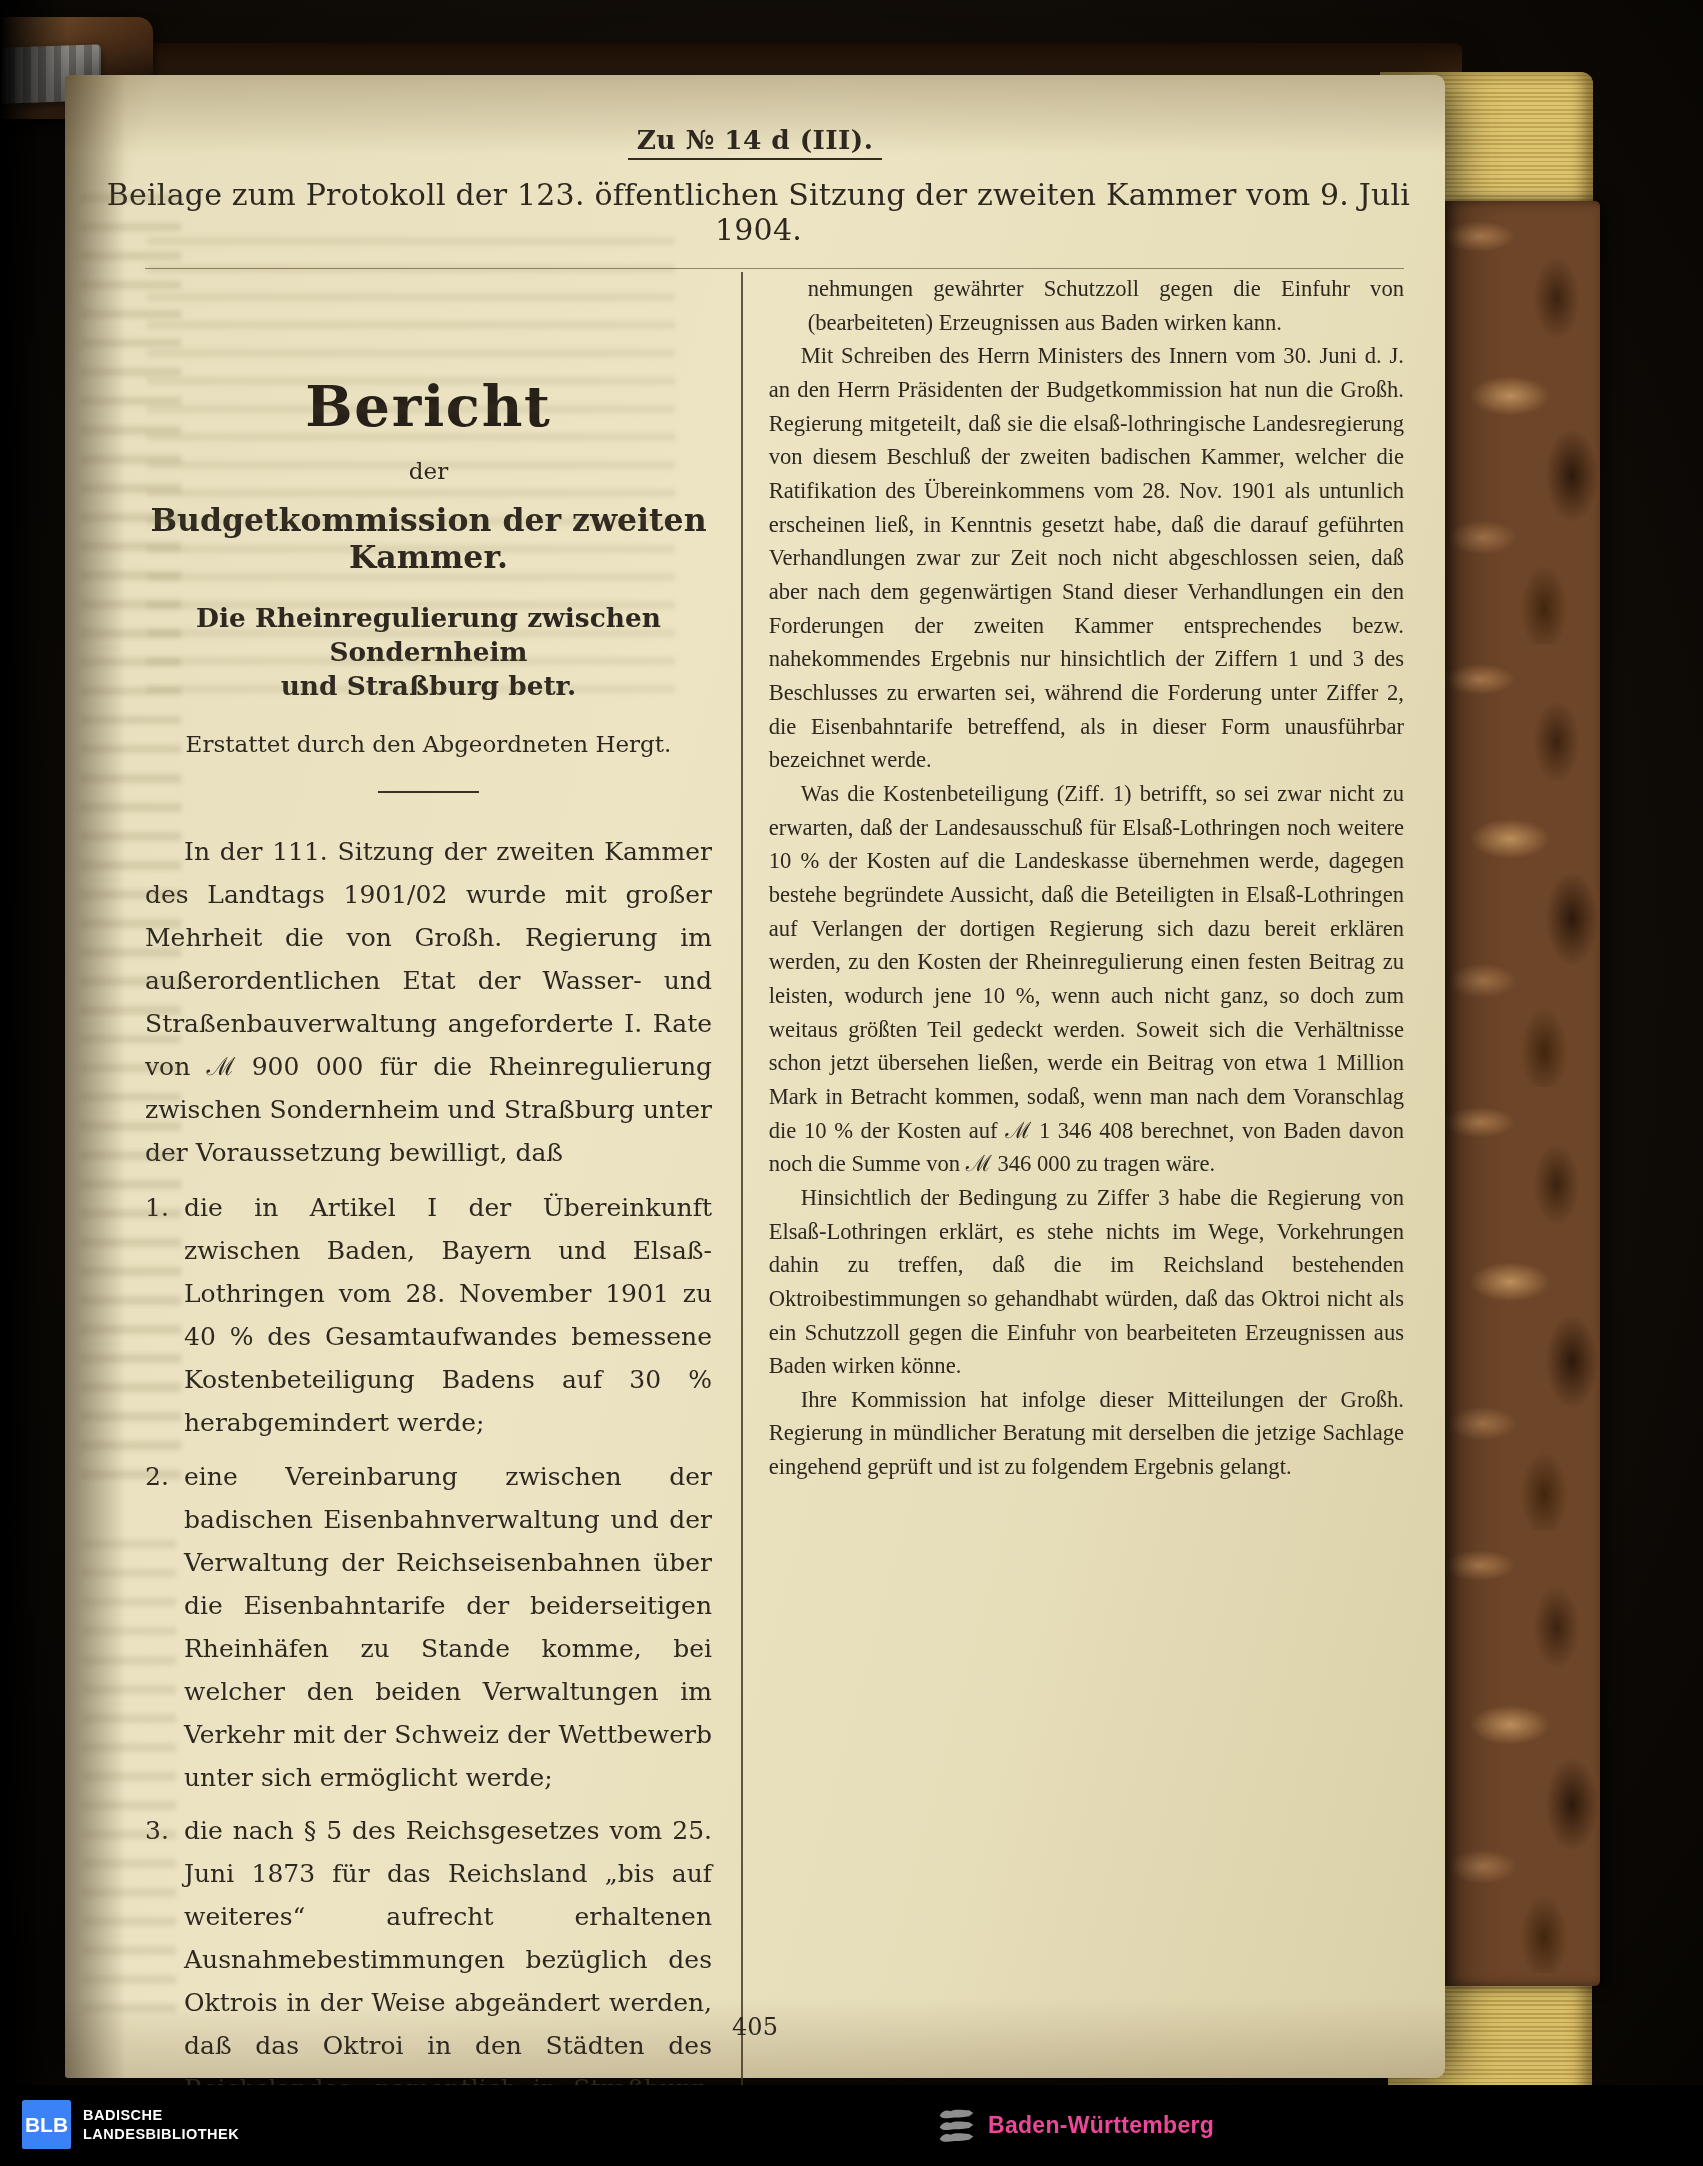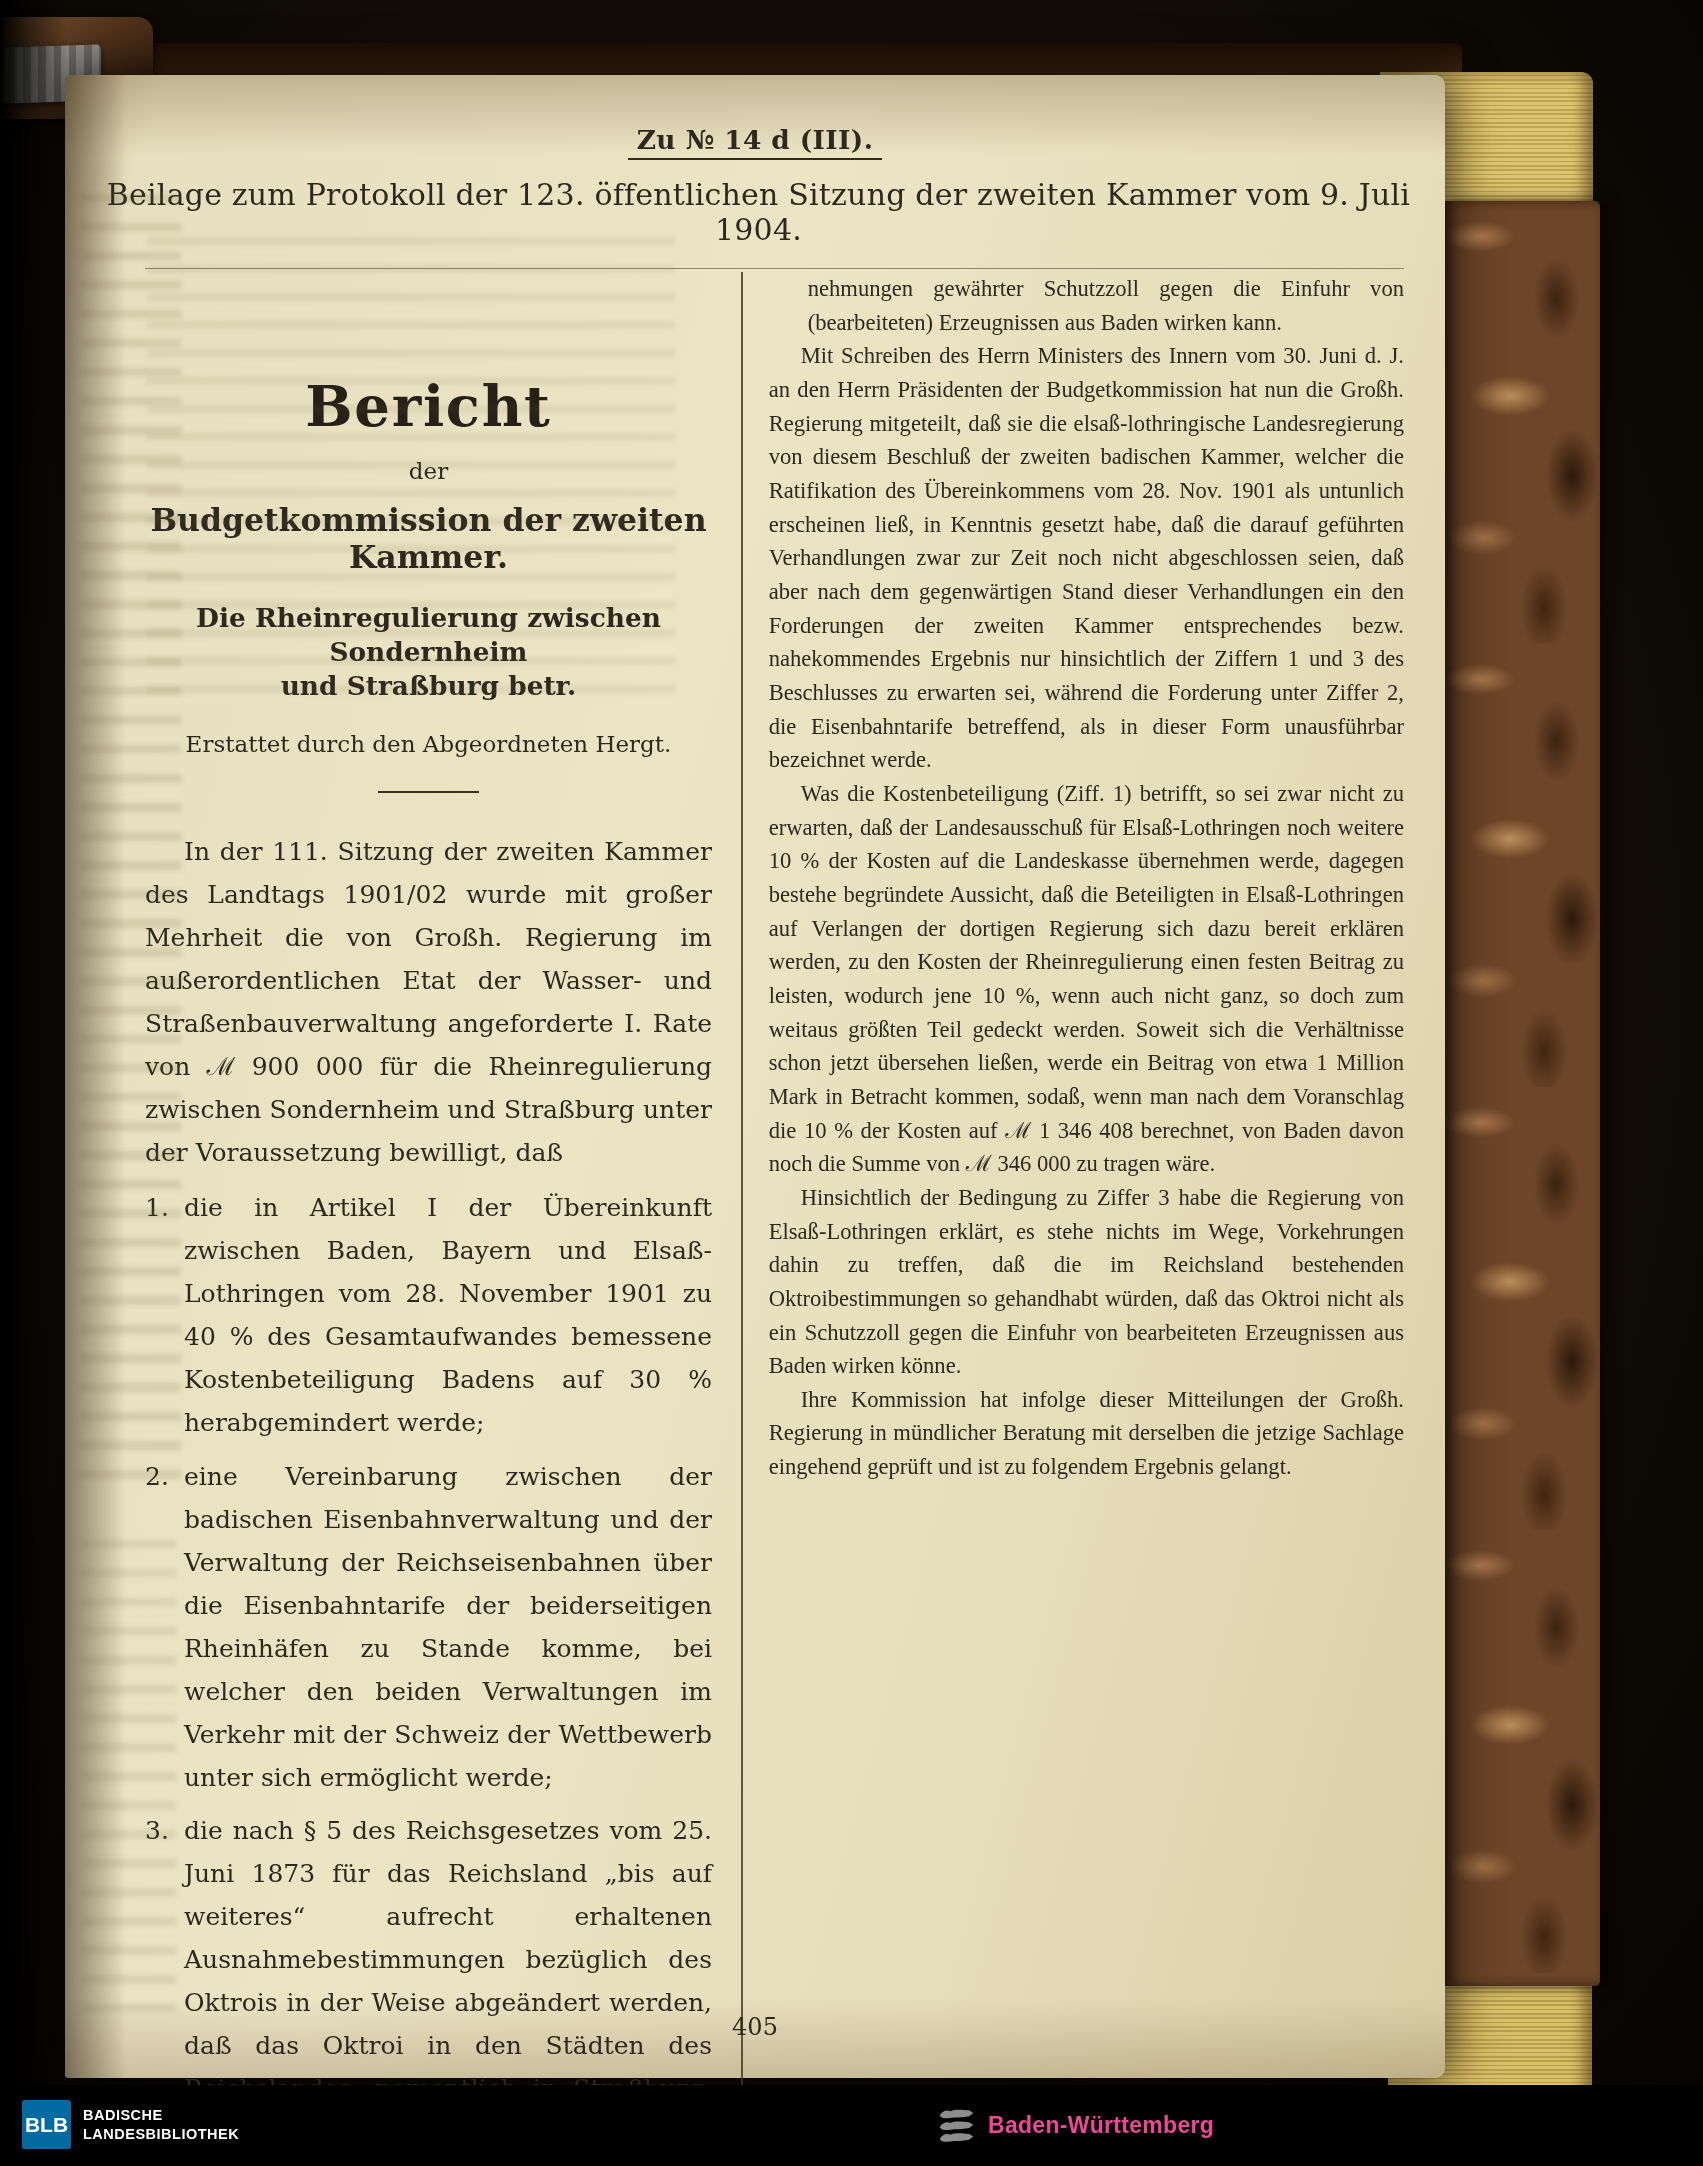--- a/index.html
+++ b/index.html
@@ -139,21 +139,21 @@
     text-align: center; font-size: 24px;
   }
 
   
   .footer-bar {
     position: absolute; left: 0; top: 2085px; width: 1704px; height: 82px;
     background: #000;
   }
   .blb-group { position: absolute; left: 22px; top: 15.3px; display: flex; align-items: center; gap: 12px; }
   .blb-box {
-    width: 49px; height: 49px; background: #0369a1; color: #fff;
+    width: 49px; height: 49px; background: #3b82f6; color: #fff;
     font-family: "Liberation Sans", sans-serif; font-weight: bold; font-size: 21px;
     display: flex; align-items: center; justify-content: center; border-radius: 2.6px;
   }
   .blb-name {
     color: #fff; font-family: "Liberation Sans", sans-serif;
     font-size: 14.5px; font-weight: bold; line-height: 1.3; letter-spacing: 0.5px;
   }
   .bw-group { position: absolute; left: 937px; top: 22px; display: flex; align-items: center; gap: 12px; }
   .bw-icon { width: 39px; height: 37px; }
   .bw-name {

